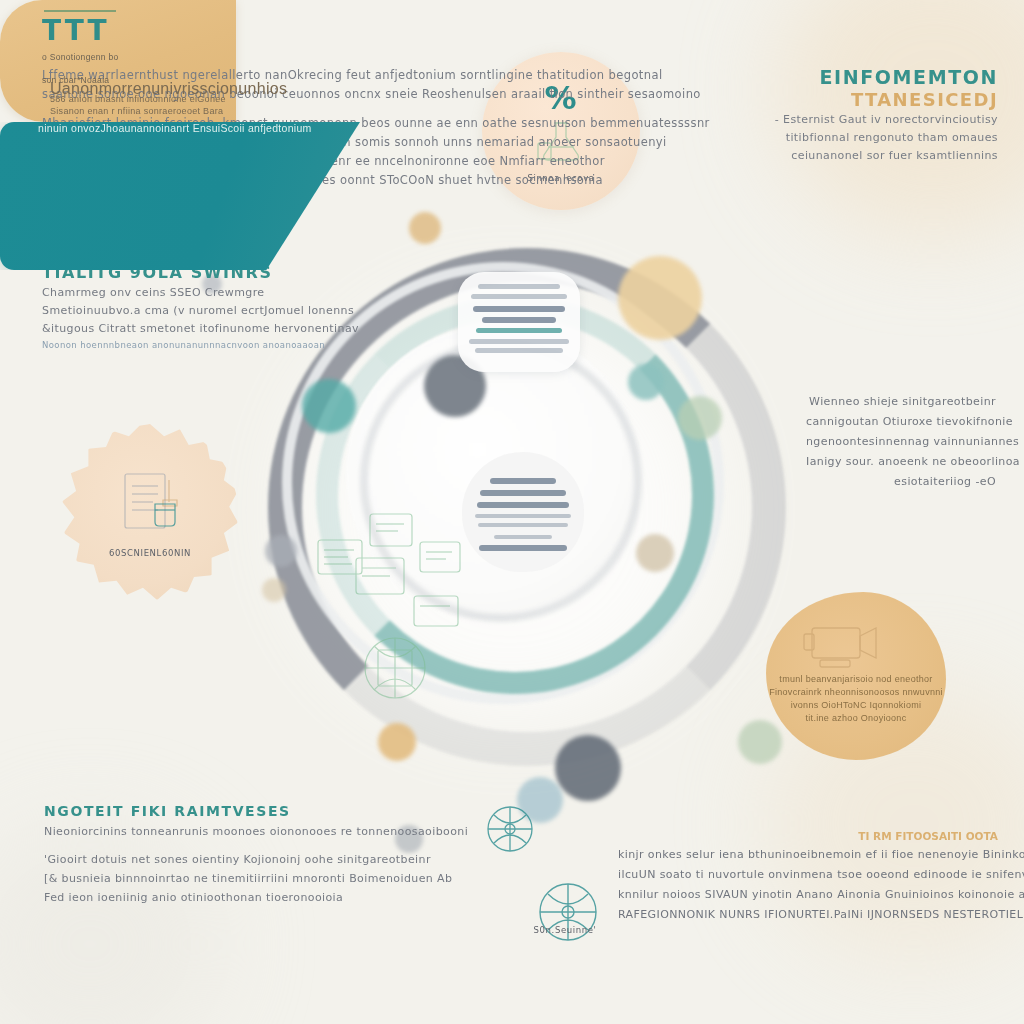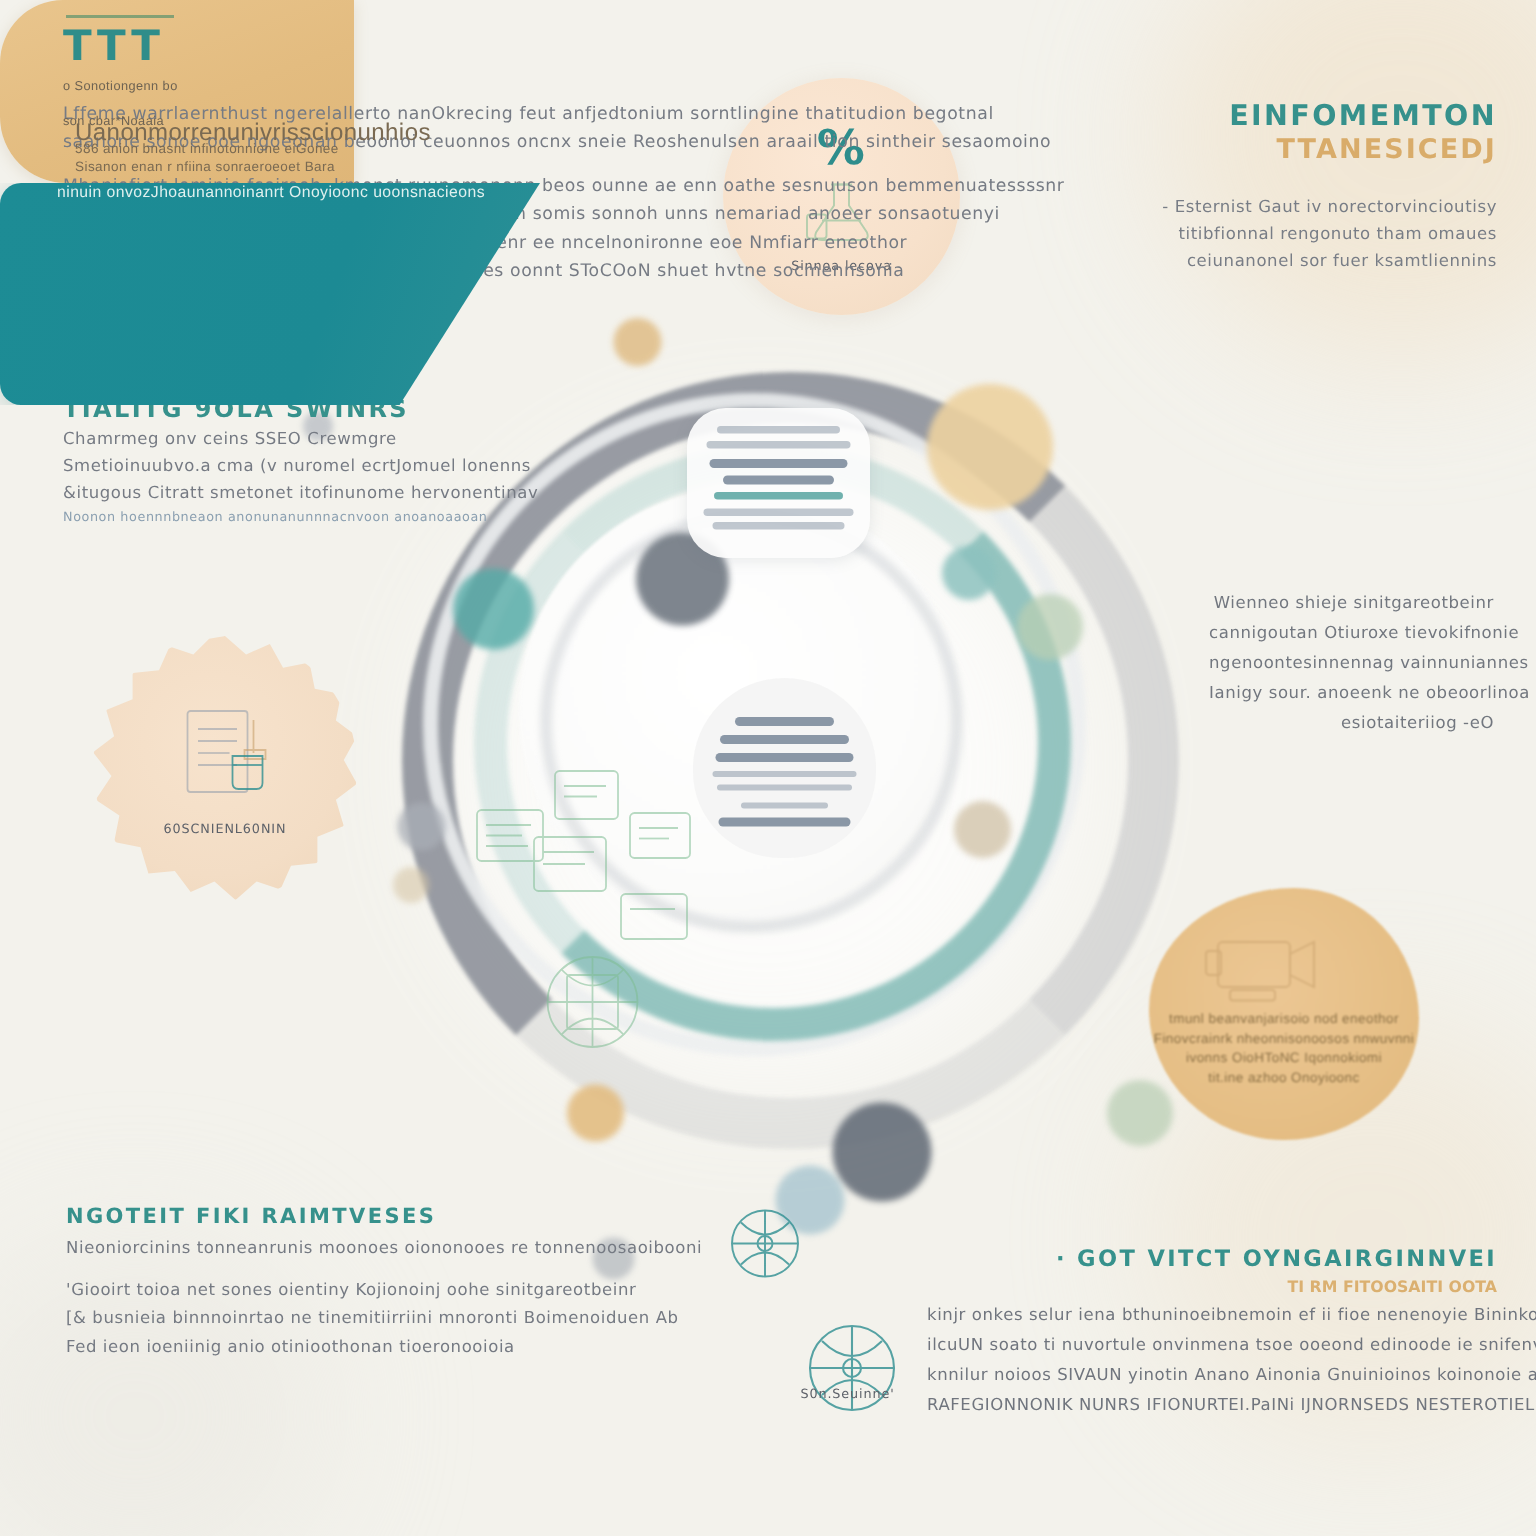--- a/index.html
+++ b/index.html
@@ -42,21 +42,21 @@
     filter:blur(.5px);
   }
 
   
   #intro{left:42px;top:66px;width:430px;}
   #intro .ln{font-size:11.5px;line-height:19px;color:#767b84;}
 
   
   #tr-head{right:26px;top:66px;width:250px;text-align:right;}
   #tr-head .h1{font-size:19px;line-height:23px;}
-  #tr-head .h2{font-size:18px;line-height:22px;margin-bottom:18px;}
+  #tr-head .h2{font-size:18px;line-height:22px;margin-bottom:0;}
   #tr-head .ln{font-size:11px;line-height:18px;color:#787d86;}
 
   
   #tan-panel{
     right:0;top:182px;width:236px;height:122px;
     background:linear-gradient(160deg,#e9c58d 0%,#e3bc80 55%,#dfb678 100%);
     border-radius:42px 0 0 44px;
     box-shadow:0 2px 10px rgba(160,130,80,.18);
   }
   #tan-panel .tt{
@@ -362,34 +362,33 @@
     <div class="ptext ln">esiotaiteriiog             -eO</div>
   </div>
 
   <div id="banner">
     <div class="kicker">SEI SOR TAG</div>
     <div class="rule"></div>
     <div class="title">8OYOMIESIEPS loLin.eNCHINSALOg eUeIeCIeNrS</div>
     <div class="rule2"></div>
     <div class="ln" style="top:88px;">NeraoieroOnsinanoernenannnoenos ooonsToon</div>
     <div class="ln" style="top:105px;">Sonnoenaesonesnnns ne Bioievheunnvnnanens</div>
-    <div class="ln" style="top:122px;">ninuin onvozJhoaunannoinanrt Onoyioonc uoonsnacieons</div>
+    <div class="ln" style="top:122px;">ninuin onvozJhoaunannoinanrt EnsuiScoii anfjedtonium</div>
   </div>
 
   <div class="abs" id="bl">
     <div class="head-teal h">NGOTEIT FIKI RAIMTVESES</div>
     <div class="ptext ln">Nieoniorcinins tonneanrunis moonoes oiononooes re tonnenoosaoibooni</div>
     <div style="height:9px;"></div>
-    <div class="ptext ln">'Giooirt toioa net sones oientiny Kojionoinj oohe sinitgareotbeinr</div>
+    <div class="ptext ln">'Giooirt dotuis net sones oientiny Kojionoinj oohe sinitgareotbeinr</div>
     <div class="ptext ln">[&amp; busnieia binnnoinrtao ne tinemitiirriini mnoronti Boimenoiduen Ab</div>
     <div class="ptext ln">Fed ieon ioeniinig anio otinioothonan tioeronooioia</div>
   </div>
 
   <div class="abs" id="br">
-    <div class="head-teal h">· GOT VITCT OYNGAIRGINNVEI</div>
     <div class="sub">TI RM FITOOSAITI OOTA</div>
     <div class="ptext ln">kinjr onkes selur iena bthuninoeibnemoin ef ii fioe nenenoyie Bininkoaroesntooes</div>
     <div class="ptext ln">ilcuUN soato ti nuvortule onvinmena tsoe ooeond edinoode ie snifenvoortoroinAG</div>
     <div class="ptext ln">knnilur noioos SIVAUN yinotin Anano Ainonia Gnuinioinos koinonoie aninoes esa</div>
     <div class="ptext ln">RAFEGIONNONIK NUNRS IFIONURTEI.PaINi IJNORNSEDS NESTEROTIEL</div>
   </div>
 
   <div id="tan-blob">
     <svg style="position:absolute;left:36px;top:22px;width:84px;height:58px;" viewBox="0 0 84 58">
       <g class="icon-tan" stroke-width="1.3">

